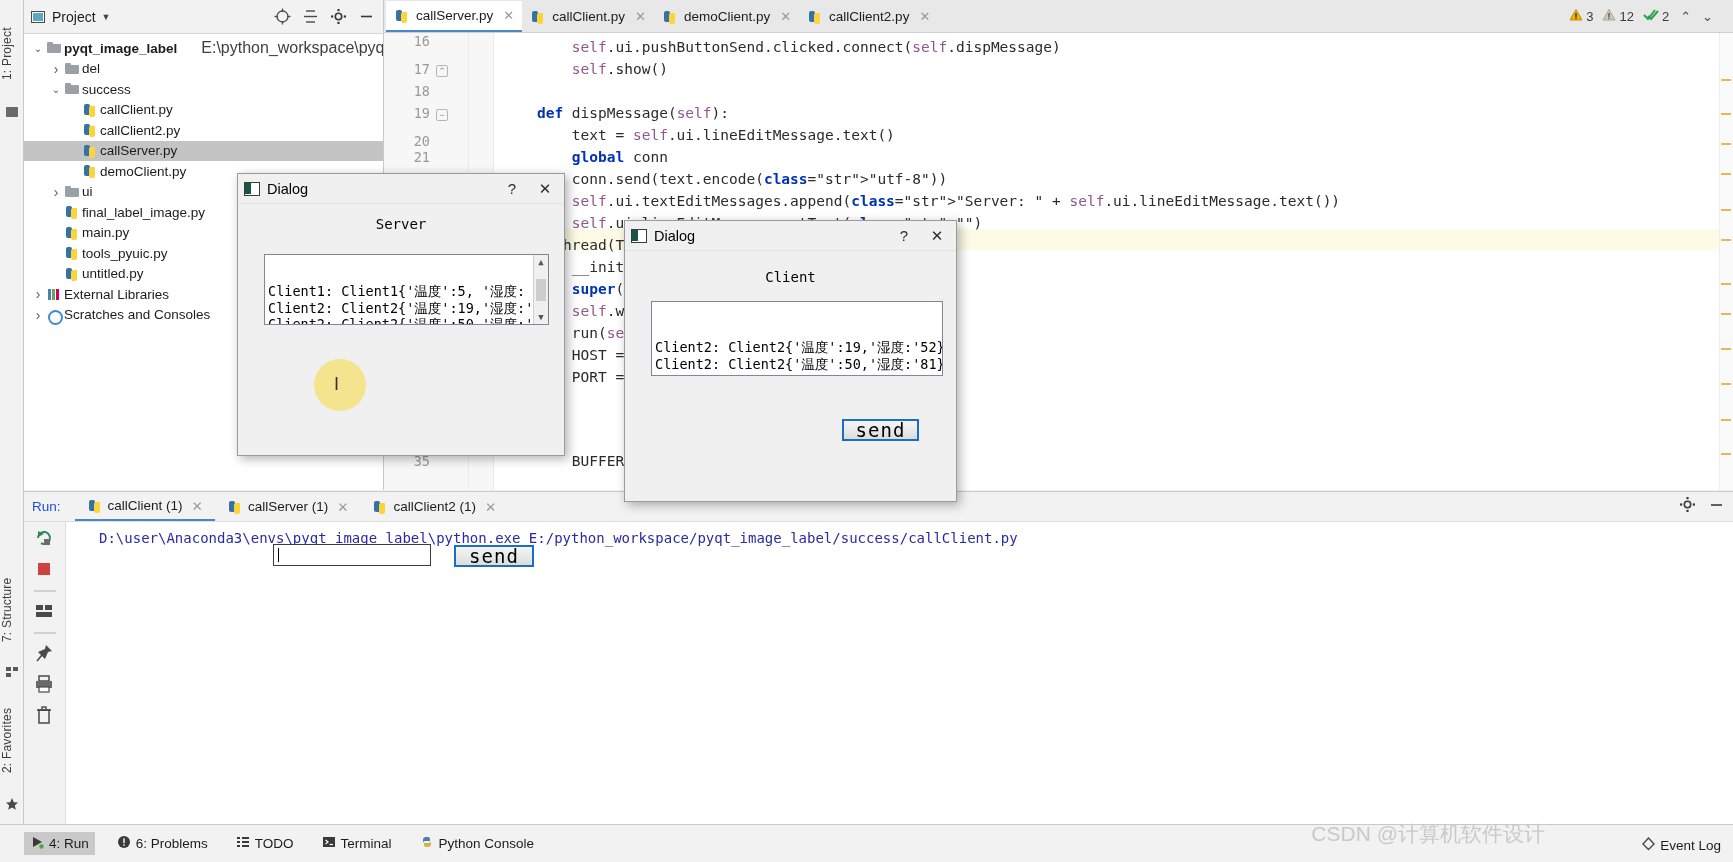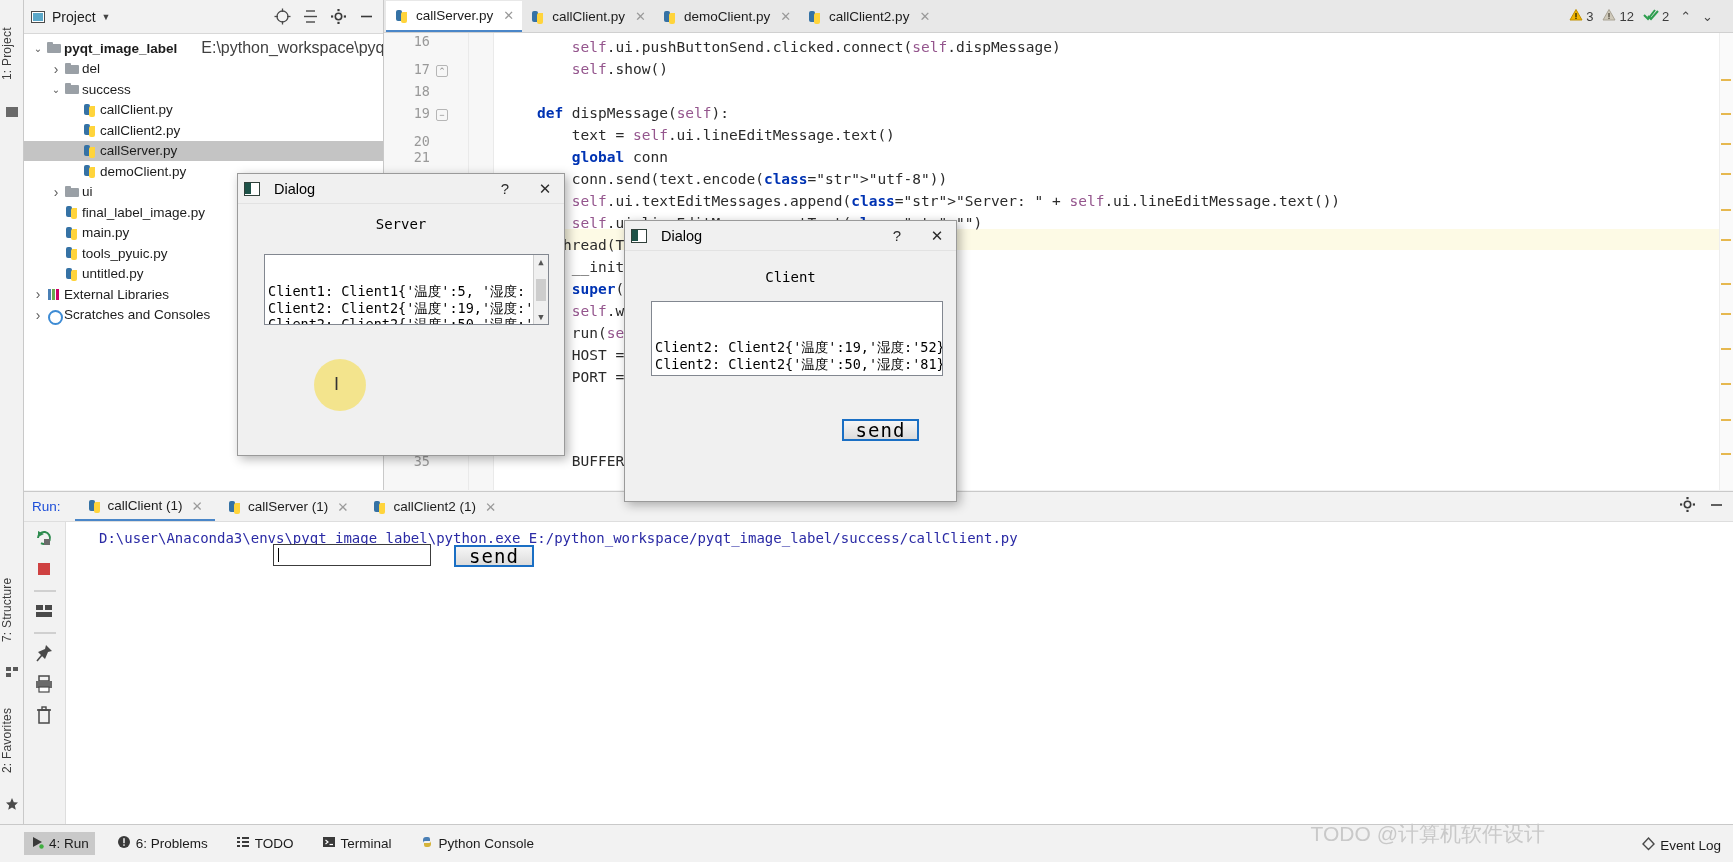--- a/index.html
+++ b/index.html
@@ -164,21 +164,21 @@
     font-size: 13.5px; color:#1c1c1c; }
 
   
   .qdlg {
     position: absolute; background: #f0f0f0;
     border: 1px solid #9a9a9a;
     box-shadow: 3px 3px 10px rgba(0,0,0,.30);
   }
   .qtitle {
     height: 30px; background: #f0f0f0; display: flex; align-items: center;
-    padding: 0 6px; gap: 14px; border-bottom: 1px solid #e2e2e2;
+    padding: 0 6px; gap: 7px; border-bottom: 1px solid #e2e2e2;
   }
   .qtitle .qt-text { font-size: 14.5px; color: #000; }
   .qt-spacer { flex: 1; }
   .qt-btn { width: 26px; height: 22px; display:flex; align-items:center; justify-content:center;
             font-size: 15px; color:#2b2b2b; }
   .qicon { width: 16px; height: 14px; position: relative; flex: none; }
   .qicon::before { content:""; position:absolute; inset:0; border:1px solid #30403a; background:#fff; }
   .qicon::after  { content:""; position:absolute; left:1px; top:1px; width:6px; height:11px; background:#1d5248; }
 
   .qheading {
@@ -613,21 +613,21 @@
         </div>
         <div class="sbitem">
           <span><svg width="14" height="14" viewBox="0 0 14 14">
               <path d="M3 5 a3 3 0 0 1 3-3 h2 a2 2 0 0 1 2 2 v2 h-5 a2 2 0 0 0-2 2 z" fill="#4a7fb5"></path>
               <path d="M11 9 a3 3 0 0 1-3 3 h-2 a2 2 0 0 1-2-2 v-2 h5 a2 2 0 0 0 2-2 z" fill="#d6b43a"></path>
             </svg></span>
           <span>Python Console</span>
         </div>
       </div>
   </div>
-  <div id="watermark">TODO @计算机软件设计</div>
+  <div id="watermark">CSDN @计算机软件设计</div>
   <div id="eventlog">
     <span>
       <svg width="15" height="15" viewBox="0 0 15 15">
           <polygon points="7.5,2 13,8 7.5,13.5 2,8" fill="none" stroke="#4a4a4a" stroke-width="1.4"></polygon>
         </svg>
     </span>
     <span>Event Log</span>
   </div>
 
   <div class="qdlg" id="dlgServer" style="left:237px; top:173px; width:328px; height:283px;">

